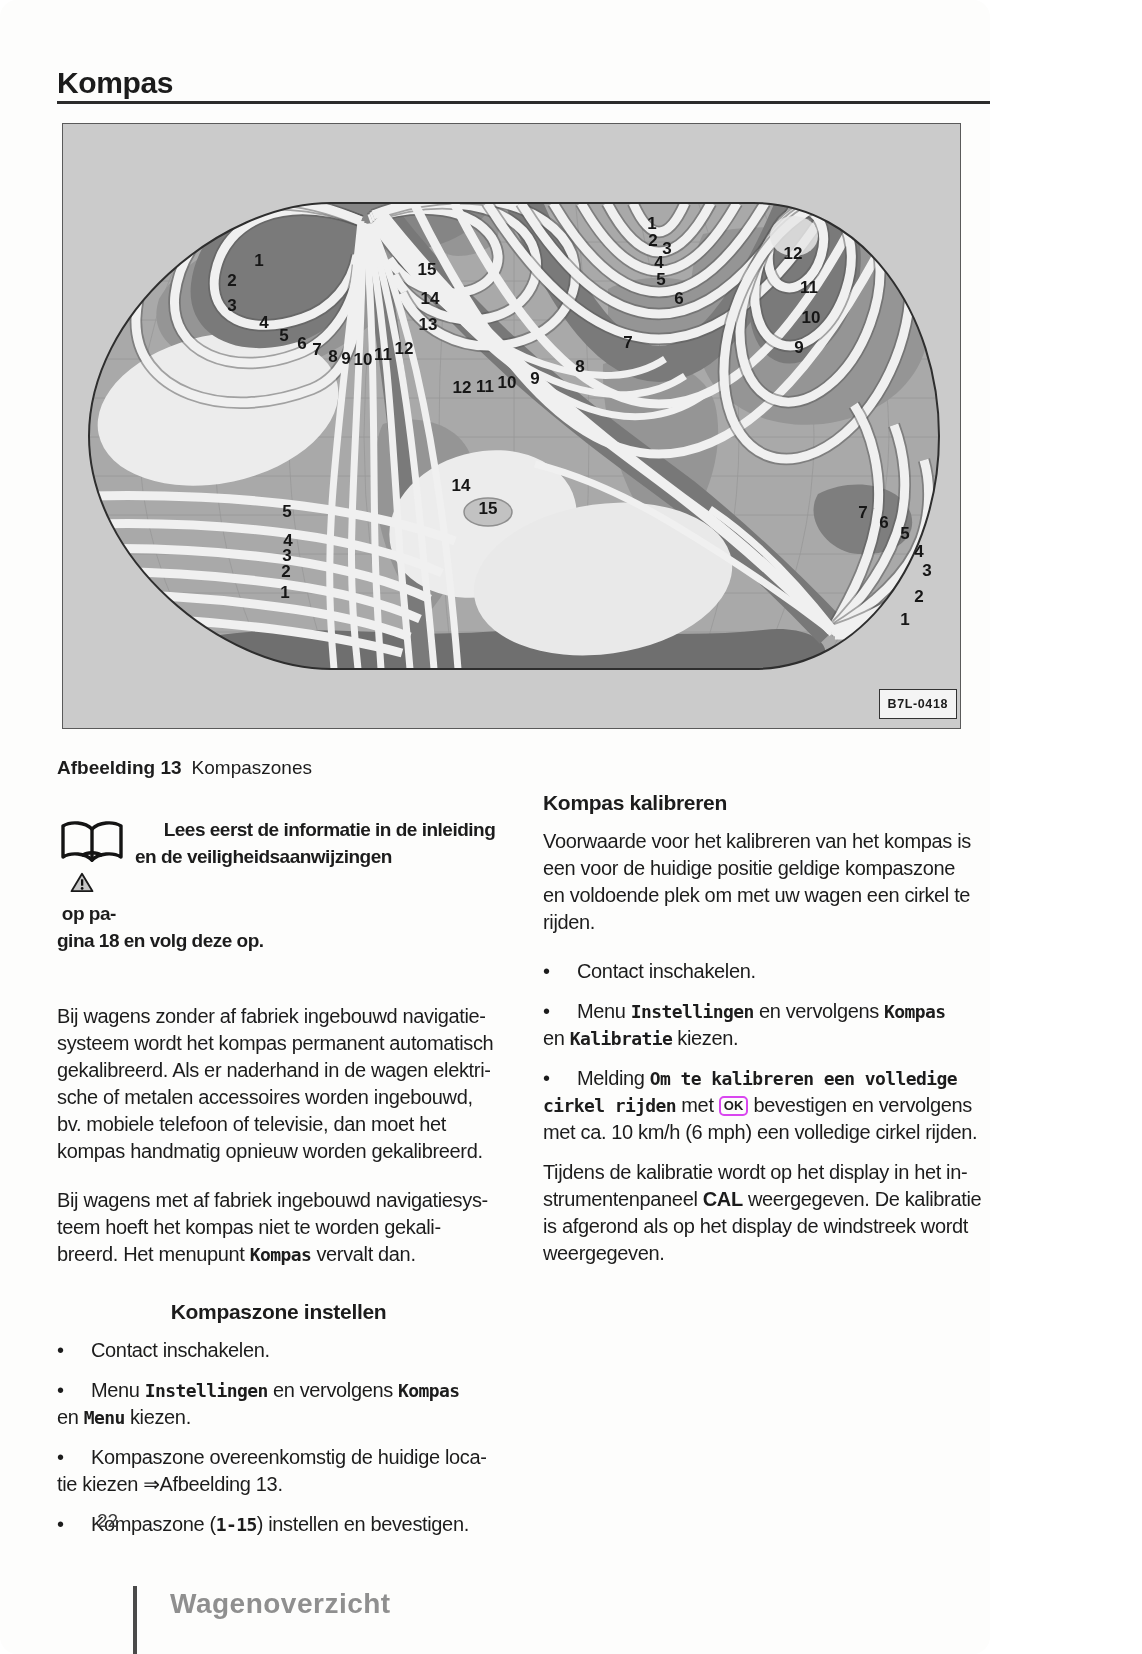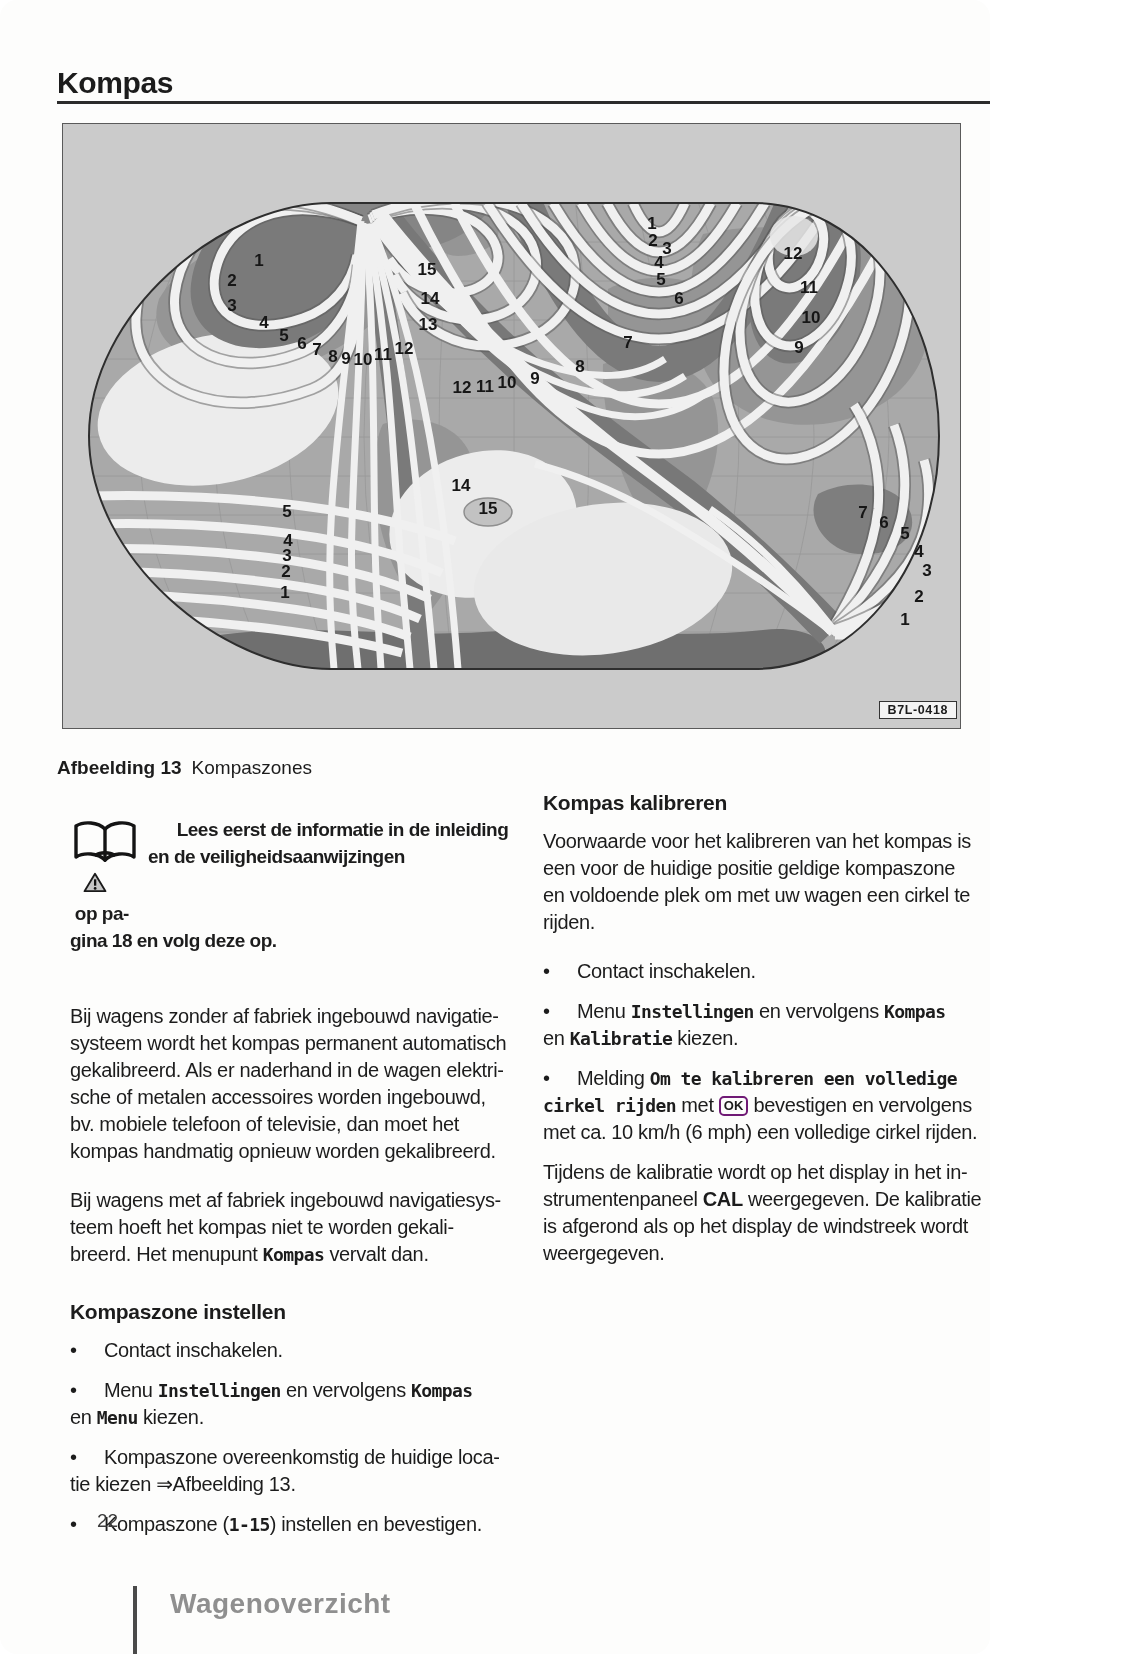--- a/index.html
+++ b/index.html
@@ -10,40 +10,40 @@
   .title{position:absolute;left:57px;top:66px;font-size:30px;font-weight:bold;letter-spacing:-0.4px;}
   .title-rule{position:absolute;left:57px;top:101px;width:938px;height:2.5px;background:#2b2b2b;}
 
   
   .figure{position:absolute;left:62px;top:123px;width:899px;height:606px;background:#cbcbcb;
           border:1.5px solid #5a5a5a;box-sizing:border-box;overflow:hidden;}
   .figure svg.map{position:absolute;left:0;top:0;}
   .map-labels{position:absolute;left:0;top:0;width:899px;height:606px;pointer-events:none;}
   .zl{position:absolute;transform:translate(-50%,-50%);font-weight:bold;font-size:17px;color:#161616;}
   .figcode{position:absolute;right:3px;bottom:9px;background:#f4f4f4;border:1.5px solid #333;
-           font-size:12.5px;font-weight:bold;letter-spacing:0.6px;padding:1px 8px;color:#1d1d1d;}
+           font-size:12.5px;font-weight:bold;letter-spacing:0.6px;padding:7px 8px;color:#1d1d1d;}
 
   .caption{position:absolute;left:57px;top:757px;font-size:19px;white-space:pre;}
   .caption .cap-label{font-weight:bold;}
   .caption .cap-text{margin-left:10px;text-align:right;}
 
   
   .col{position:absolute;top:789px;font-size:20px;line-height:27px;letter-spacing:-0.35px;}
-  .col-left{left:70px;width:443px;}
+  .col-left{left:57px;width:443px;}
   .col-right{left:543px;width:455px;}
   .par{white-space:pre;margin:0 0 22px 0;}
   .lead{font-weight:bold;font-size:19px;letter-spacing:-0.5px;}
   .bookic{float:left;width:70px;height:50px;margin:3px 8px 0 0;}
   .colh{font-size:21px;font-weight:bold;letter-spacing:-0.3px;margin:0 0 12px 0;white-space:pre;}
-  .mt{margin-top:30px;}
+  .mt{margin-top:30px;text-align:center;}
   .bullet{white-space:pre;margin:0 0 13px 0;}
   .seg-b{font-weight:bold;}
   .seg-m{font-family:"DejaVu Sans Mono",monospace;font-weight:bold;font-size:18px;letter-spacing:-0.6px;}
   .seg-dot{display:inline-block;width:34px;}
-  .seg-ok{display:inline-block;border:2px solid #701a75;border-radius:5px;padding:0 3px;
+  .seg-ok{display:inline-block;border:2px solid #d946ef;border-radius:5px;padding:0 3px;
           font-size:13px;font-weight:bold;line-height:16px;vertical-align:2px;letter-spacing:0;}
   .warn-ic{display:inline-block;vertical-align:-3px;margin:0 3px;}
 
   
   .foot-page{position:absolute;left:97px;top:1510px;font-size:19px;color:#3c3c3c;}
   .foot-bar{position:absolute;left:133px;top:1586px;width:3.5px;height:68px;background:#4a4a4a;}
   .foot-section{position:absolute;left:170px;top:1588px;font-size:28px;font-weight:bold;
                 color:#8f8f8f;letter-spacing:0.5px;}
 
   

